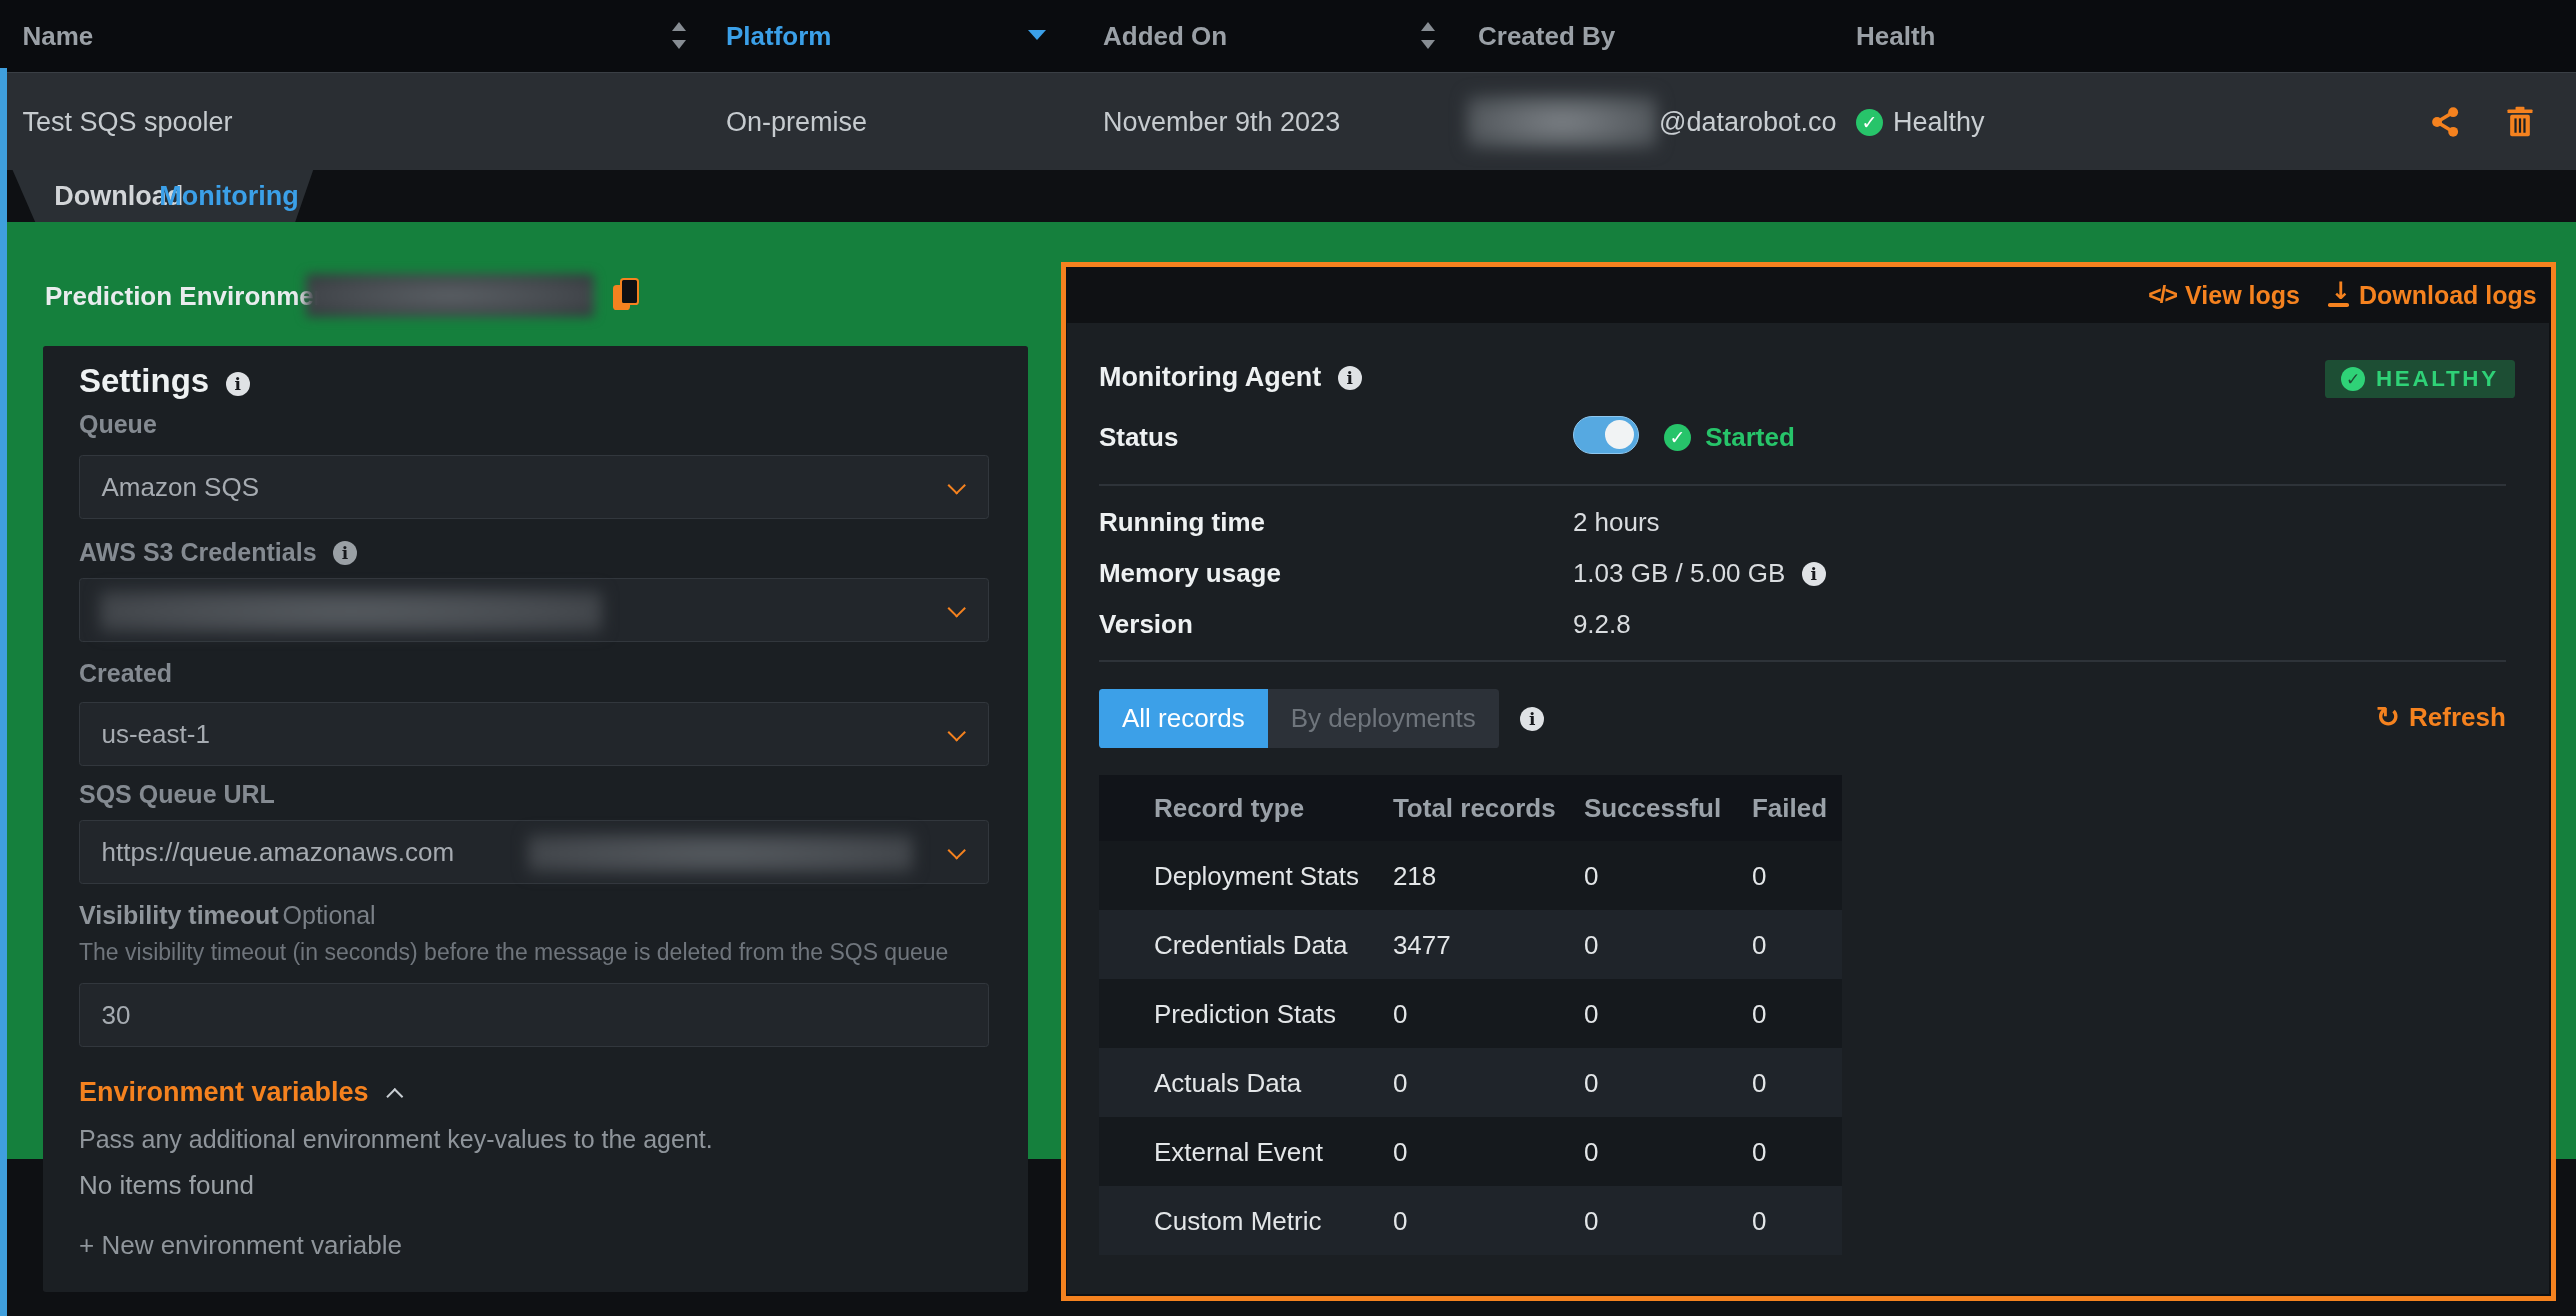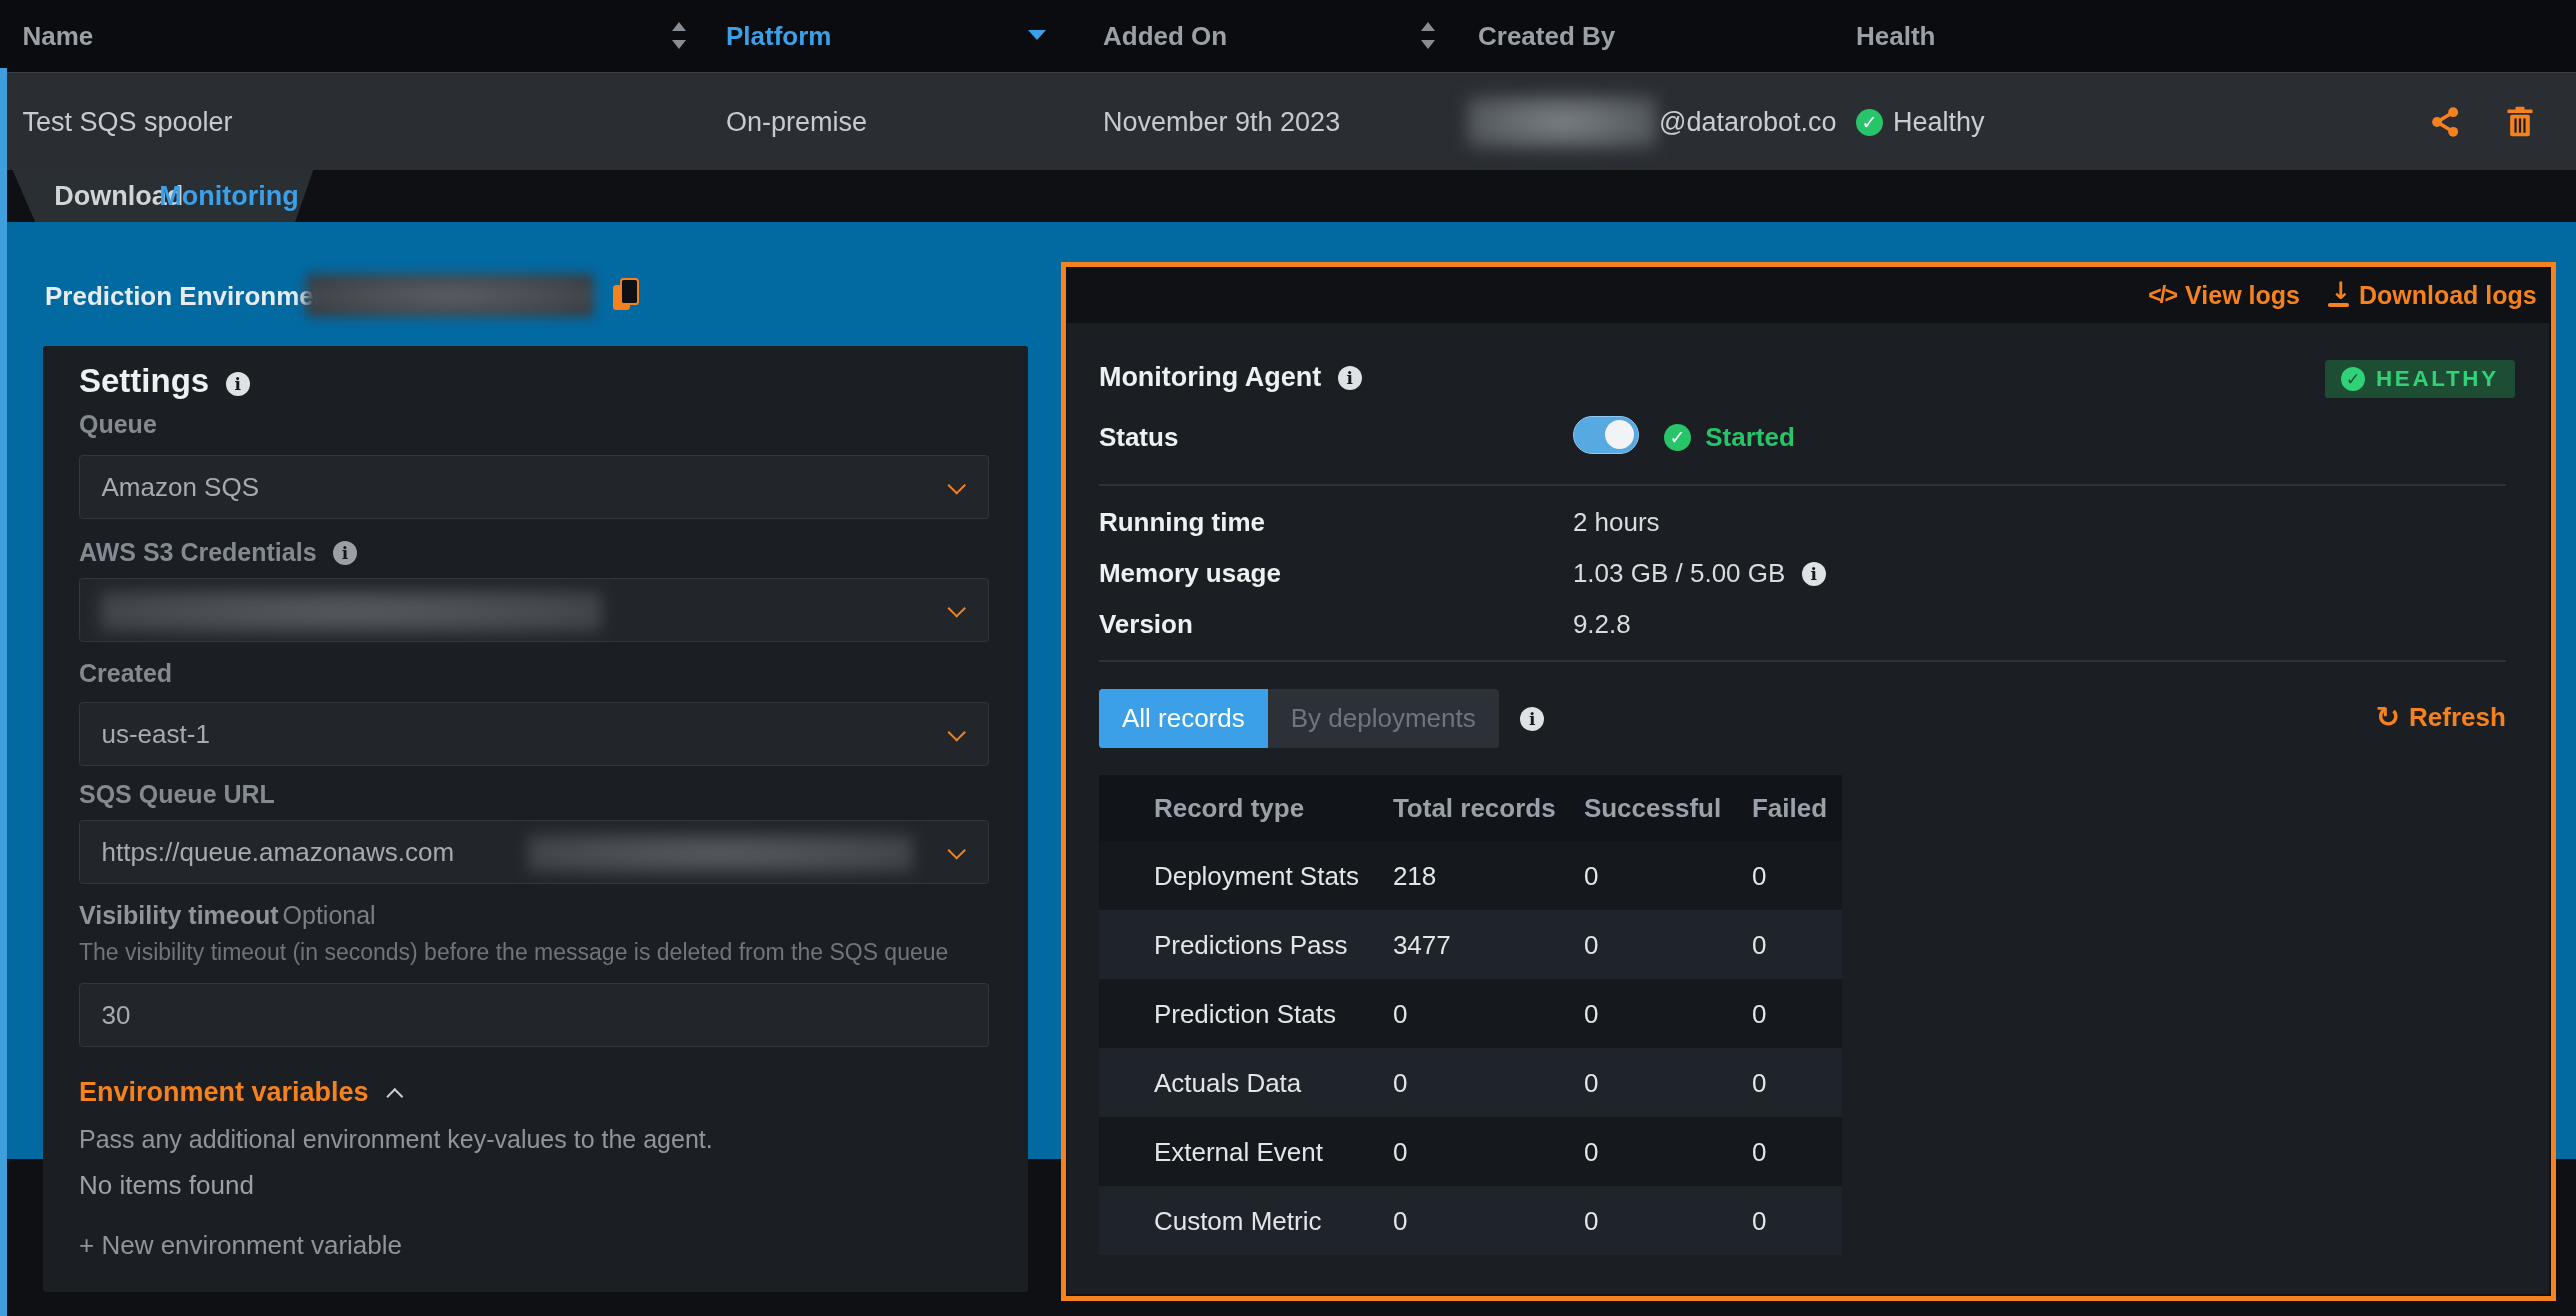--- a/index.html
+++ b/index.html
@@ -1,18 +1,18 @@
 <!DOCTYPE html>
 <html style="font-size:14.3px"><head>
 <meta charset="utf-8">
 <style>
   * { margin:0; padding:0; box-sizing:border-box; }
   html,body { width:2576px; height:1317px; background:#0e1013; overflow:hidden;
               font-family:"Liberation Sans","DejaVu Sans",sans-serif; }
-  .page { position:relative; width:2576px; height:1159px; background:#0369a1; }
+  .page { position:relative; width:2576px; height:1159px; background:#15803d; }
 
   
   .col-header { position:absolute; left:0; top:0; width:2576px; height:72px; background:#0a0c0f; }
   .col-header span.h { position:absolute; top:50%; transform:translateY(-50%);
                        font-size:26px; font-weight:700; color:#9aa0a6; }
   .h-platform { color:#3ba0e8 !important; }
 
   .sort-icon { position:absolute; width:14.3px; height:27px; top:22.4px; }
   .sort-icon::before, .sort-icon::after { content:""; position:absolute; left:0;
      border-left:7.2px solid transparent; border-right:7.2px solid transparent; }
@@ -310,21 +310,21 @@
           <span class="c c3">Successful</span>
           <span class="c c4">Failed</span>
         </div>
         <div class="rt-row rt-a">
           <span class="c c1">Deployment Stats</span>
           <span class="c c2">218</span>
           <span class="c c3">0</span>
           <span class="c c4">0</span>
         </div>
         <div class="rt-row rt-b">
-          <span class="c c1">Predictions Pass</span>
+          <span class="c c1">Credentials Data</span>
           <span class="c c2">3477</span>
           <span class="c c3">0</span>
           <span class="c c4">0</span>
         </div>
         <div class="rt-row rt-a">
           <span class="c c1">Prediction Stats</span>
           <span class="c c2">0</span>
           <span class="c c3">0</span>
           <span class="c c4">0</span>
         </div>

